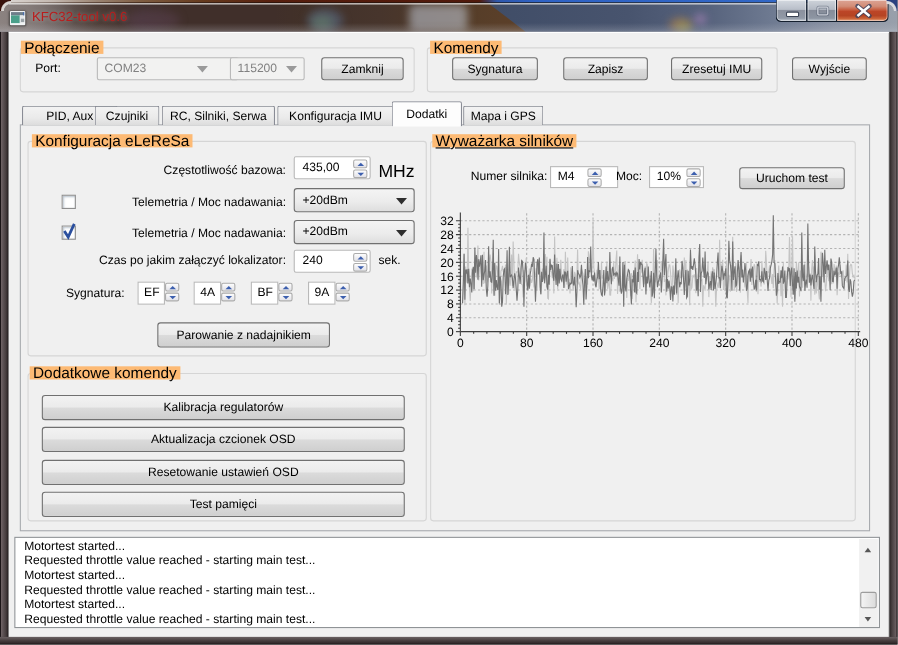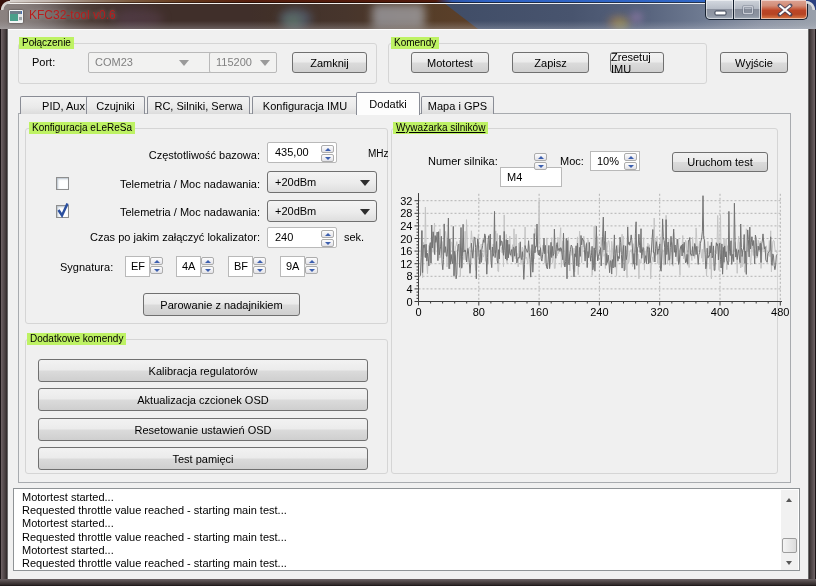--- a/index.html
+++ b/index.html
@@ -50,21 +50,21 @@
   box-shadow:0 0 2px rgba(0,0,0,0.6); z-index:6;}
 #title-text { left:29px; top:8px; font-size:12px; color:#b91c1c; z-index:6;
   text-shadow:0 0 4px rgba(255,255,255,0.35); }
 
 
 #client { left:8px; top:29px; width:800px; height:550px; background:#f0f0f0;
   border-top:1px solid #ffffff; }
 
 
 .gbox { position:absolute; border:1px solid #d5d5d5; border-radius:3px; }
-.glabel { position:absolute; background:#bef264; padding:0 3px; font-size:10px; line-height:12px;text-align:right; }
+.glabel { position:absolute; background:#fdba74; padding:0 3px; font-size:14px; line-height:12px;text-align:right; }
 .btn { position:absolute; border:1px solid #707070; border-radius:3px; color:#000;
   background:linear-gradient(to bottom,#f2f2f2 0%,#ebebeb 48%,#dbdbdb 52%,#cfcfcf 100%);
   font-size:11px; display:flex; align-items:center; justify-content:center; }
 .lbl { position:absolute; font-size:11px; white-space:nowrap; }
 .rlbl { position:absolute; font-size:11px; white-space:nowrap; text-align:right; }
 .combo-dis { position:absolute; border:1px solid #b9b9b9; border-radius:2px; background:#f2f2f1;
   color:#818181; font-size:11px; }
 .combo { position:absolute; border:1px solid #707070; border-radius:3px;
   background:linear-gradient(to bottom,#f4f4f4 0%,#ececec 55%,#dedede 100%); font-size:11px; }
 .arrow-dn { position:absolute; width:0; height:0; border-left:5px solid transparent;
@@ -156,23 +156,23 @@
 <div class="glabel" style="left:19px;top:37px;">Połączenie</div>
 <div class="lbl" style="left:32px;top:56px;">Port:</div>
 <div class="combo-dis" style="left:68px;top:52px;width:129px;height:21px;line-height:19px;padding-left:6px;margin-left:20px;">COM23</div>
 <div class="arrow-dn-dis" style="left:179px;top:60px;"></div>
 <div class="combo-dis" style="left:209px;top:52px;width:68px;height:21px;line-height:19px;padding-left:6px;">115200</div>
 <div class="arrow-dn-dis" style="left:260px;top:60px;"></div>
 <div class="btn" style="left:292px;top:52px;width:75px;height:21px;">Zamknij</div>
 
 <div class="gbox" style="left:388px;top:43px;width:319px;height:41px;"></div>
 <div class="glabel" style="left:391px;top:37px;">Komendy</div>
-<div class="btn" style="left:411px;top:52px;width:78px;height:21px;">Motortest</div>
+<div class="btn" style="left:411px;top:52px;width:78px;height:21px;">Sygnatura</div>
 <div class="btn" style="left:512px;top:52px;width:77px;height:21px;">Zapisz</div>
-<div class="btn" style="left:610px;top:52px;width:54px;height:21px;">Zresetuj IMU</div>
+<div class="btn" style="left:610px;top:52px;width:83px;height:21px;">Zresetuj IMU</div>
 <div class="btn" style="left:720px;top:52px;width:68px;height:21px;">Wyjście</div>
 
 <div id="tabpage"></div>
 <div class="tab" style="left:20px;width:87px;">PID, Aux</div>
 <div class="tab" style="left:86px;width:59px;">Czujniki</div>
 <div class="tab" style="left:147px;width:103px;">RC, Silniki, Serwa</div>
 <div class="tab" style="left:252px;width:106px;">Konfiguracja IMU</div>
 <div id="tab-sel" style="left:356px;width:64px;">Dodatki</div>
 <div class="tab" style="left:421px;width:73px;">Mapa i GPS</div>
 
@@ -182,21 +182,21 @@
 <div class="rlbl" style="left:60px;top:149px;width:200px;">Częstotliwość bazowa:</div>
 <div class="spin" style="left:267px;top:142px;width:70px;height:21px;line-height:19px;padding-left:7px;border-radius:2px;">435,00</div>
 <div class="updown" style="left:321px;top:144.5px;">
   <div class="udbtn">
       <div class="tri-up"></div>
     </div>
   <div class="udbtn">
       <div class="tri-dn"></div>
     </div>
 </div>
-<div class="lbl" style="left:344px;top:148px;font-size:10px;margin-left:24px;">MHz</div>
+<div class="lbl" style="left:344px;top:148px;font-size:16px;">MHz</div>
 
 <div class="cbx" style="left:56px;top:177px;"></div>
 <div class="rlbl" style="left:60px;top:178px;width:200px;">Telemetria / Moc nadawania:</div>
 <div class="combo" style="left:267px;top:171px;width:110px;height:22px;line-height:20px;padding-left:7px;">+20dBm</div>
 <div class="arrow-dn" style="left:360px;top:180px;"></div>
 
 <div class="cbx" style="left:56px;top:205px;"></div>
 <svg style="position:absolute;left:55px;top:202px;z-index:2;" width="17" height="17">
     <path d="M3.5 8 L7 13.5 L12.5 1.5" stroke="#2b4f9e" stroke-width="2.5" fill="none"></path>
   </svg>
@@ -259,21 +259,21 @@
 <div class="gbox" style="left:25px;top:339px;width:363px;height:135px;"></div>
 <div class="glabel" style="left:27px;top:333px;">Dodatkowe komendy</div>
 <div class="btn" style="left:38px;top:359px;width:330px;height:23px;">Kalibracja regulatorów</div>
 <div class="btn" style="left:38px;top:388px;width:330px;height:23px;">Aktualizacja czcionek OSD</div>
 <div class="btn" style="left:38px;top:418px;width:330px;height:23px;">Resetowanie ustawień OSD</div>
 <div class="btn" style="left:38px;top:447px;width:330px;height:23px;">Test pamięci</div>
 
 <div class="gbox" style="left:391px;top:128px;width:387px;height:346px;"></div>
 <div class="glabel" style="left:393px;top:122px;text-decoration:underline;">Wyważarka silników</div>
 <div class="lbl" style="left:428px;top:155px;">Numer silnika:</div>
-<div class="spin" style="left:500px;top:167px;width:62px;height:20px;line-height:18px;padding-left:6px;">M4</div>
+<div class="spin" style="left:500px;top:151px;width:62px;height:20px;line-height:18px;padding-left:6px;">M4</div>
 <div class="updown" style="left:534px;top:153px;">
     <div class="udbtn">
       <div class="tri-up"></div>
     </div>
     <div class="udbtn">
       <div class="tri-dn"></div>
     </div>
   </div>
 <div class="lbl" style="left:560px;top:155px;">Moc:</div>
 <div class="spin" style="left:590px;top:151px;width:50px;height:20px;line-height:18px;padding-left:6px;">10%</div>

